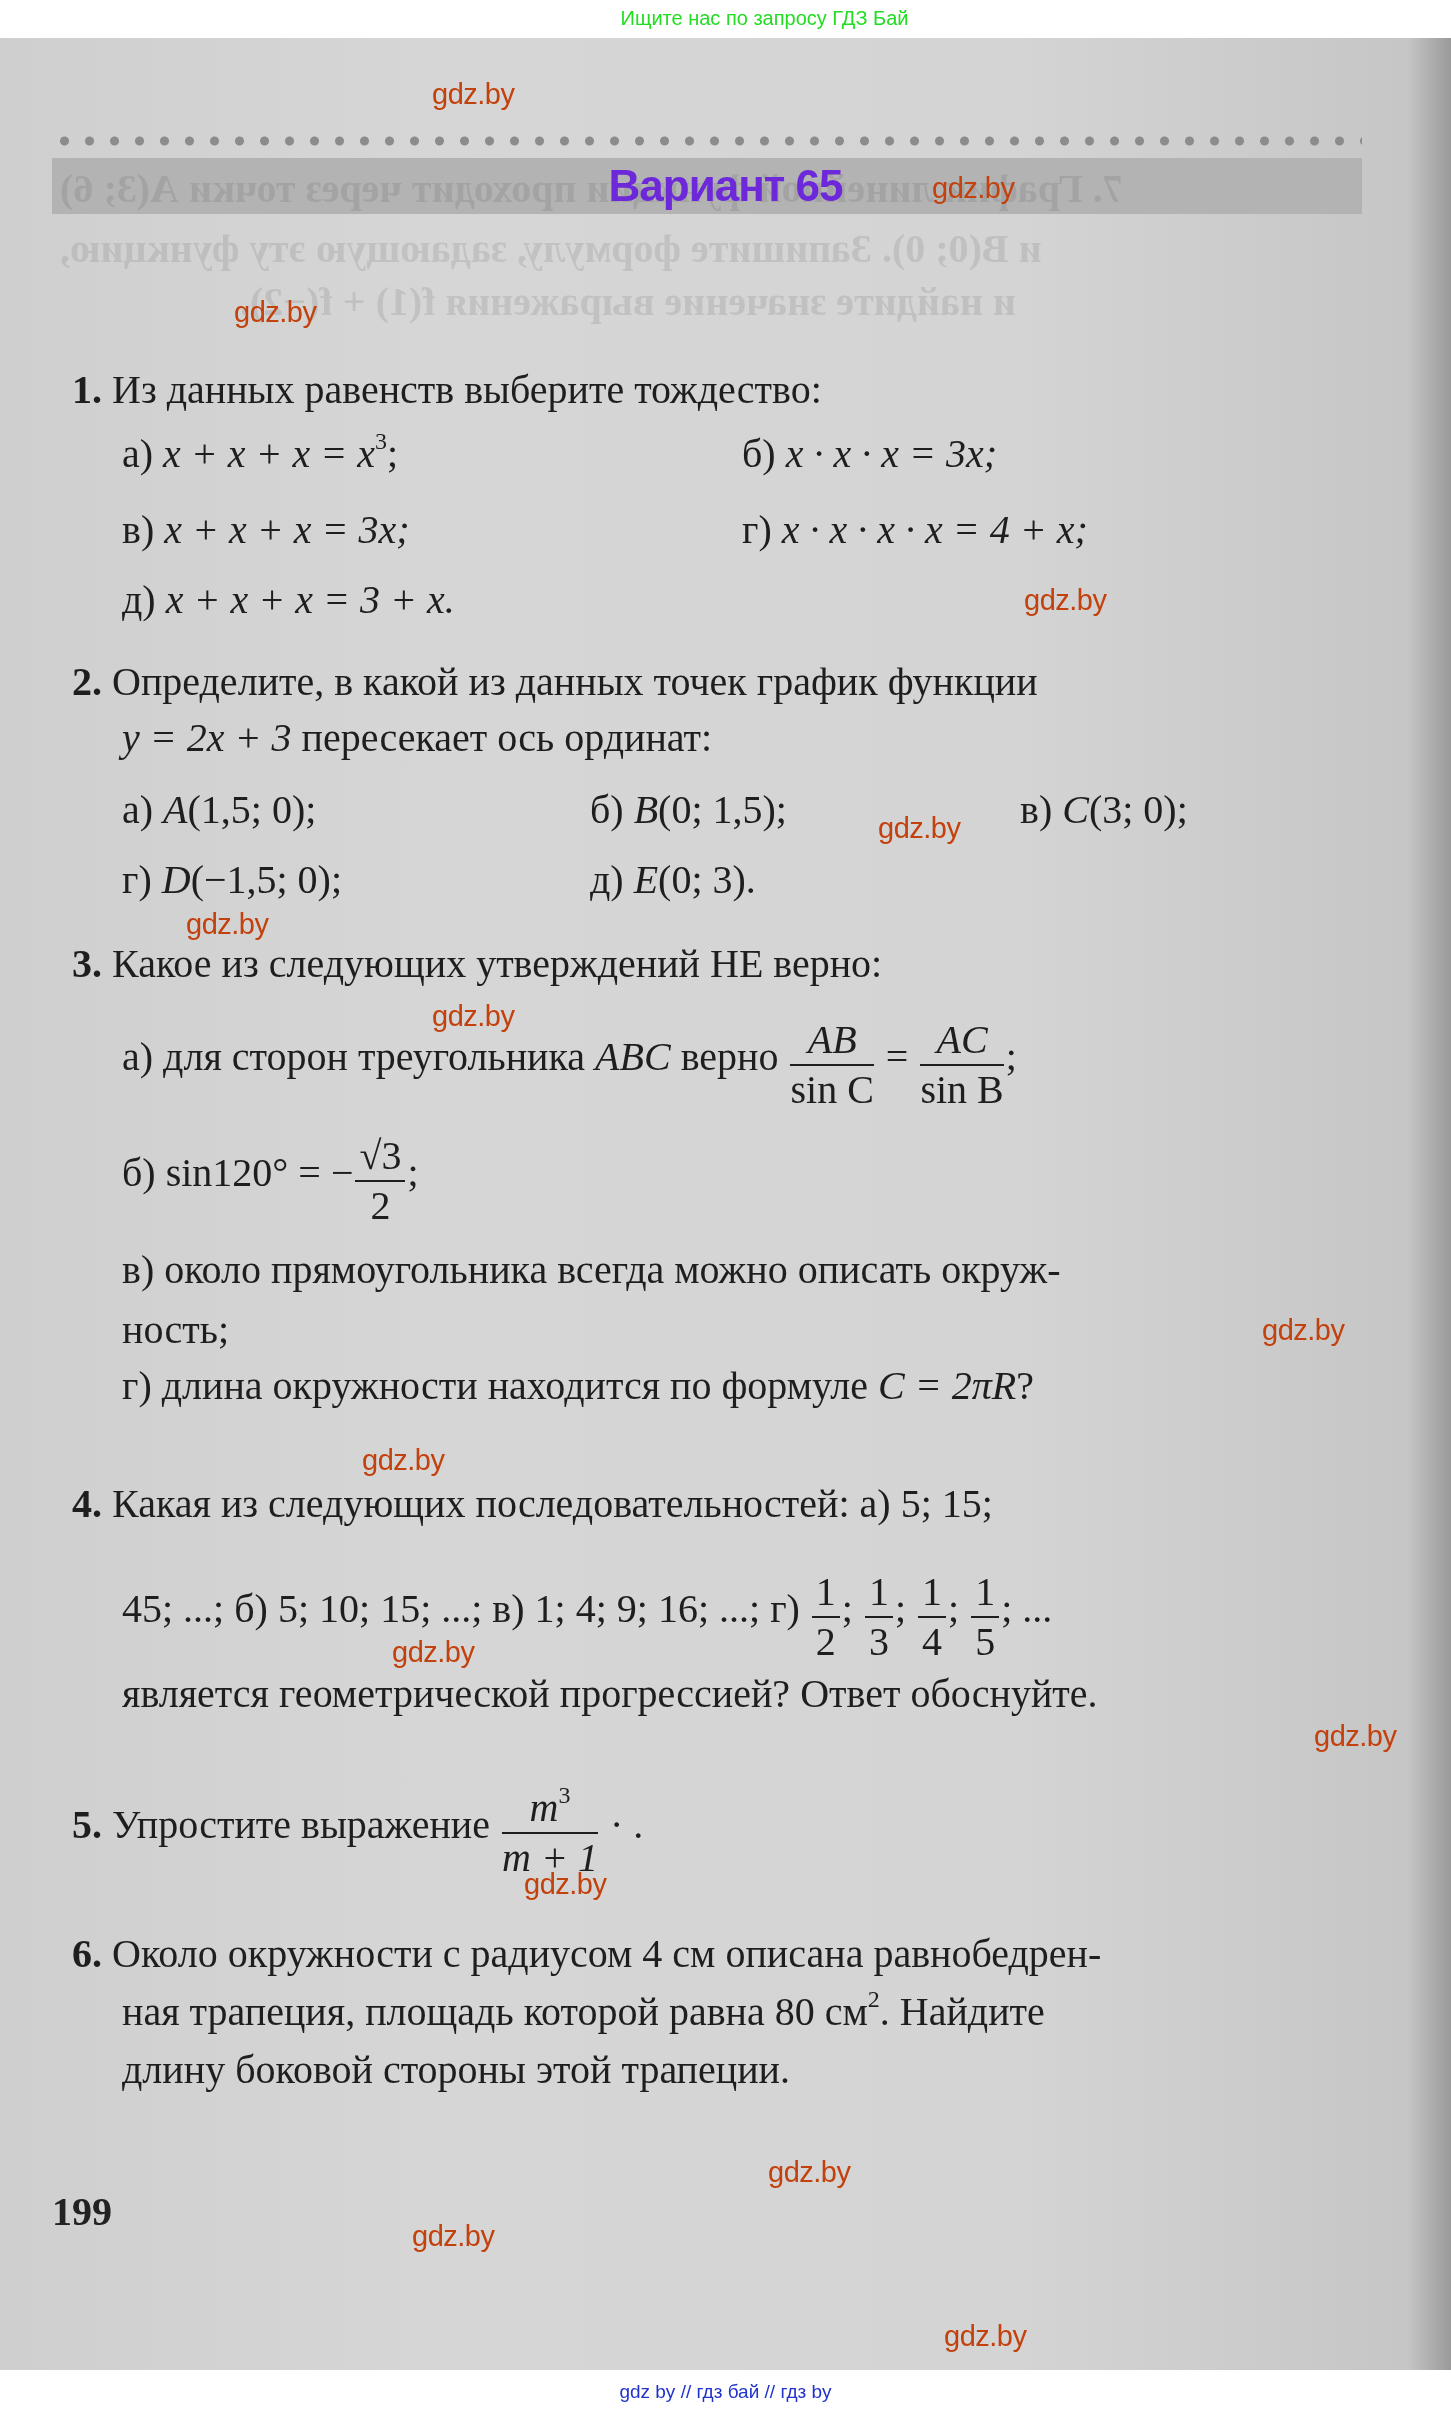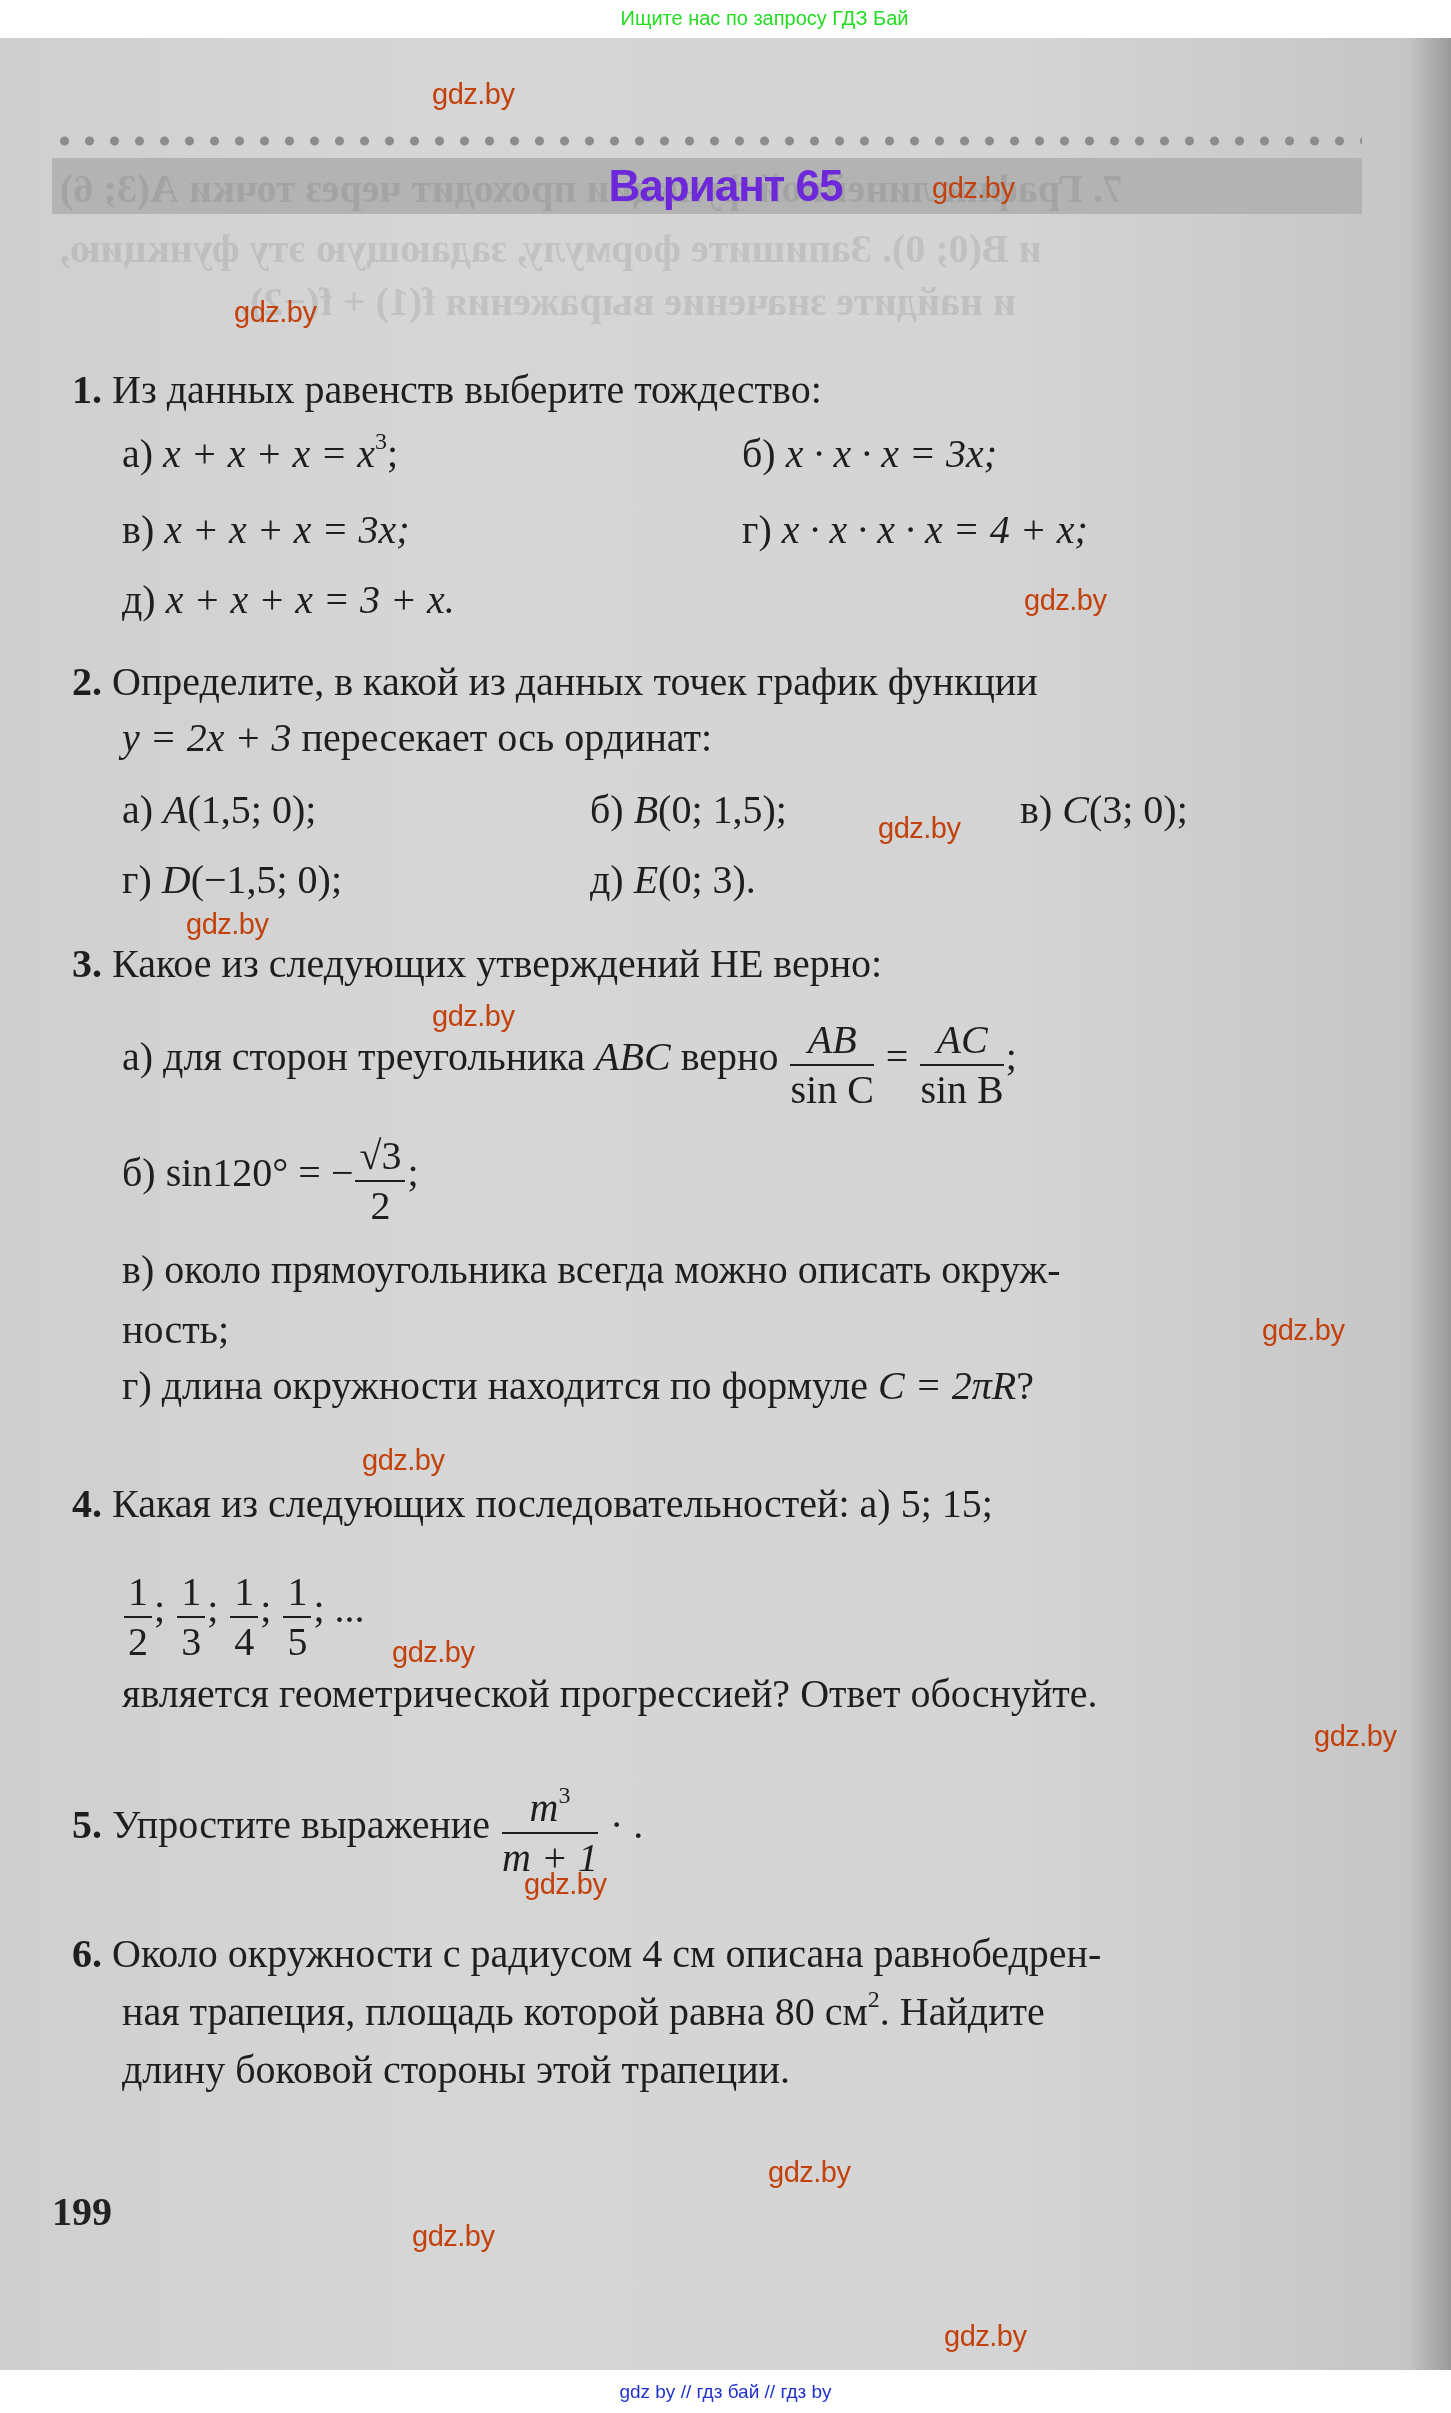--- a/index.html
+++ b/index.html
@@ -145,20 +145,21 @@
 <div class="txt" style="left:122px;top:1306px">ность;</div>
 <div class="txt" style="left:122px;top:1362px">
   <span>г)</span> <span>длина окружности находится по формуле</span> <i>C = 2πR</i><span>?</span>
 </div>
 
 <div class="txt" style="left:72px;top:1480px">
   <span class="num">4.</span>
   <span>Какая из следующих последовательностей: а) 5; 15;</span>
 </div>
 <div class="txt" style="left:122px;top:1560px">
+  <span>45; ...; б) 5; 10; 15; ...; в) 1; 4; 9; 16; ...; г)</span>
   <span class="frac"><span class="n">1</span><span class="d">2</span></span><span>;</span>
   <span class="frac"><span class="n">1</span><span class="d">3</span></span><span>;</span>
   <span class="frac"><span class="n">1</span><span class="d">4</span></span><span>;</span>
   <span class="frac"><span class="n">1</span><span class="d">5</span></span><span>;</span> <span>...</span>
 </div>
 <div class="txt" style="left:122px;top:1670px">является геометрической прогрессией? Ответ обоснуйте.</div>
 
 <div class="txt" style="left:72px;top:1776px">
   <span class="num">5.</span>
   <span>Упростите выражение</span>

